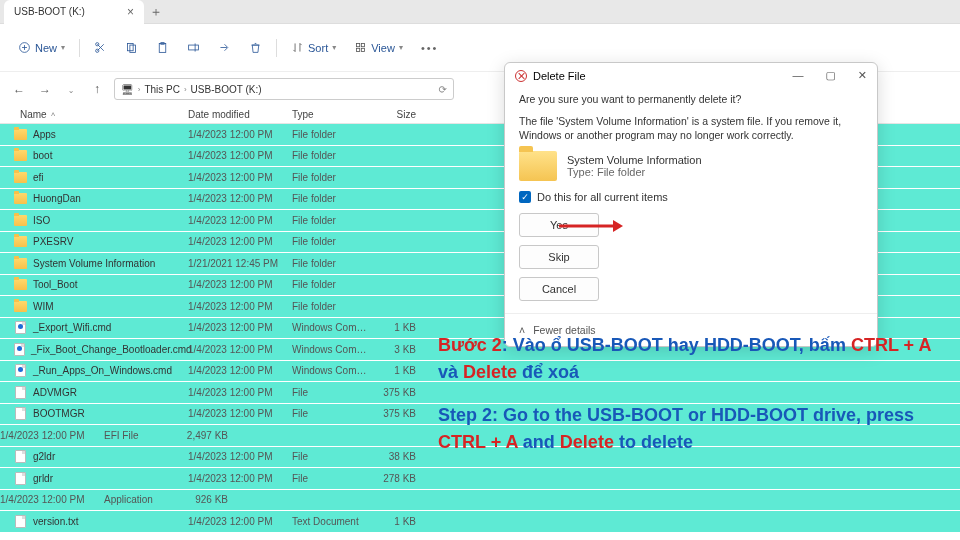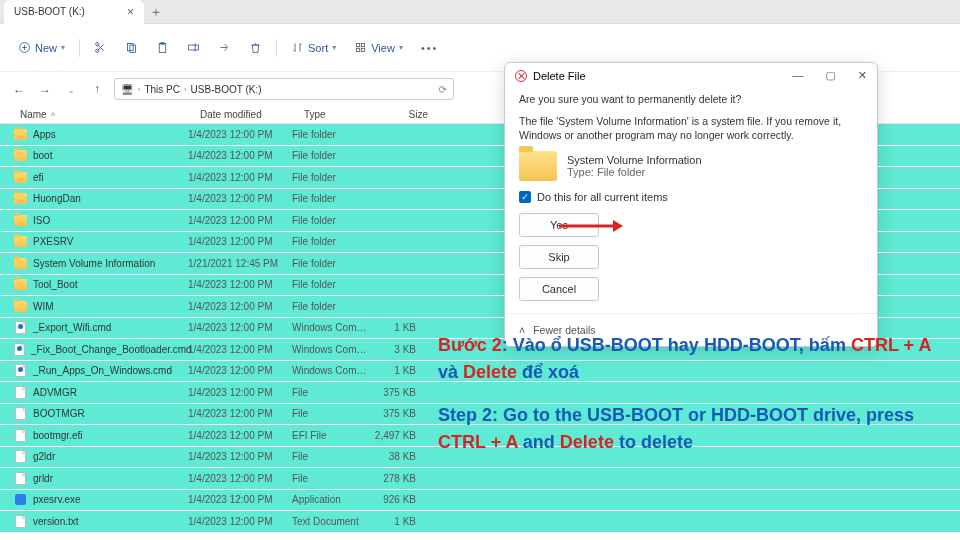--- a/index.html
+++ b/index.html
@@ -16,21 +16,21 @@
 .tsep { width: 1px; height: 18px; background: #ddd; margin: 0 2px; }
 .tmore { color: #666; letter-spacing: 2px; font-size: 11px; }
 
 .navbar { height: 34px; display: flex; align-items: center; padding: 0 10px; gap: 8px; }
 .navbtn { width: 18px; text-align: center; color: #555; font-size: 12px; }
 .breadcrumb { flex: 1; max-width: 340px; height: 22px; border: 1px solid #ccc; border-radius: 3px; display: flex; align-items: center; padding: 0 6px; font-size: 10px; color: #333; gap: 4px; }
 .breadcrumb .chev { color: #888; font-size: 8px; }
 
 .columns { display: flex; height: 18px; border-bottom: 1px solid #e5e5e5; font-size: 10px; color: #444; align-items: center; }
 .col-name { width: 188px; padding-left: 20px; display: flex; align-items: center; gap: 4px; }
-.col-date { width: 104px; margin-left: 12px; }
+.col-date { width: 104px; }
 .col-type { width: 80px; }
 .col-size { width: 56px; text-align: right; padding-right: 12px; }
 
 .filelist { }
 .row { display: flex; height: 21.5px; align-items: center; font-size: 10px; background: #5eead4; border-bottom: 1px solid #fff; }
 .row .c-name { width: 188px; padding-left: 14px; display: flex; align-items: center; gap: 6px; color: #333; }
 .row .c-date { width: 104px; color: #555; }
 .row .c-type { width: 80px; color: #555; overflow: hidden; white-space: nowrap; text-overflow: ellipsis; }
 .row .c-size { width: 56px; text-align: right; padding-right: 12px; color: #555; }
 
@@ -319,26 +319,20 @@
         <span class="ico">
           <span class="ico-file"></span>
         </span>
         <span>BOOTMGR</span>
       </div>
       <div class="c-date">1/4/2023 12:00 PM</div>
       <div class="c-type">File</div>
       <div class="c-size">375 KB</div>
     </div>
     <div class="row">
-      <div class="c-name">
-        <span class="ico">
-          <span class="ico-file"></span>
-        </span>
-        <span>bootmgr.efi</span>
-      </div>
       <div class="c-date">1/4/2023 12:00 PM</div>
       <div class="c-type">EFI File</div>
       <div class="c-size">2,497 KB</div>
     </div>
     <div class="row">
       <div class="c-name">
         <span class="ico">
           <span class="ico-file"></span>
         </span>
         <span>g2ldr</span>
@@ -352,26 +346,20 @@
         <span class="ico">
           <span class="ico-file"></span>
         </span>
         <span>grldr</span>
       </div>
       <div class="c-date">1/4/2023 12:00 PM</div>
       <div class="c-type">File</div>
       <div class="c-size">278 KB</div>
     </div>
     <div class="row">
-      <div class="c-name">
-        <span class="ico">
-          <span class="ico-exe"></span>
-        </span>
-        <span>pxesrv.exe</span>
-      </div>
       <div class="c-date">1/4/2023 12:00 PM</div>
       <div class="c-type">Application</div>
       <div class="c-size">926 KB</div>
     </div>
     <div class="row">
       <div class="c-name">
         <span class="ico">
           <span class="ico-file"></span>
         </span>
         <span>version.txt</span>

